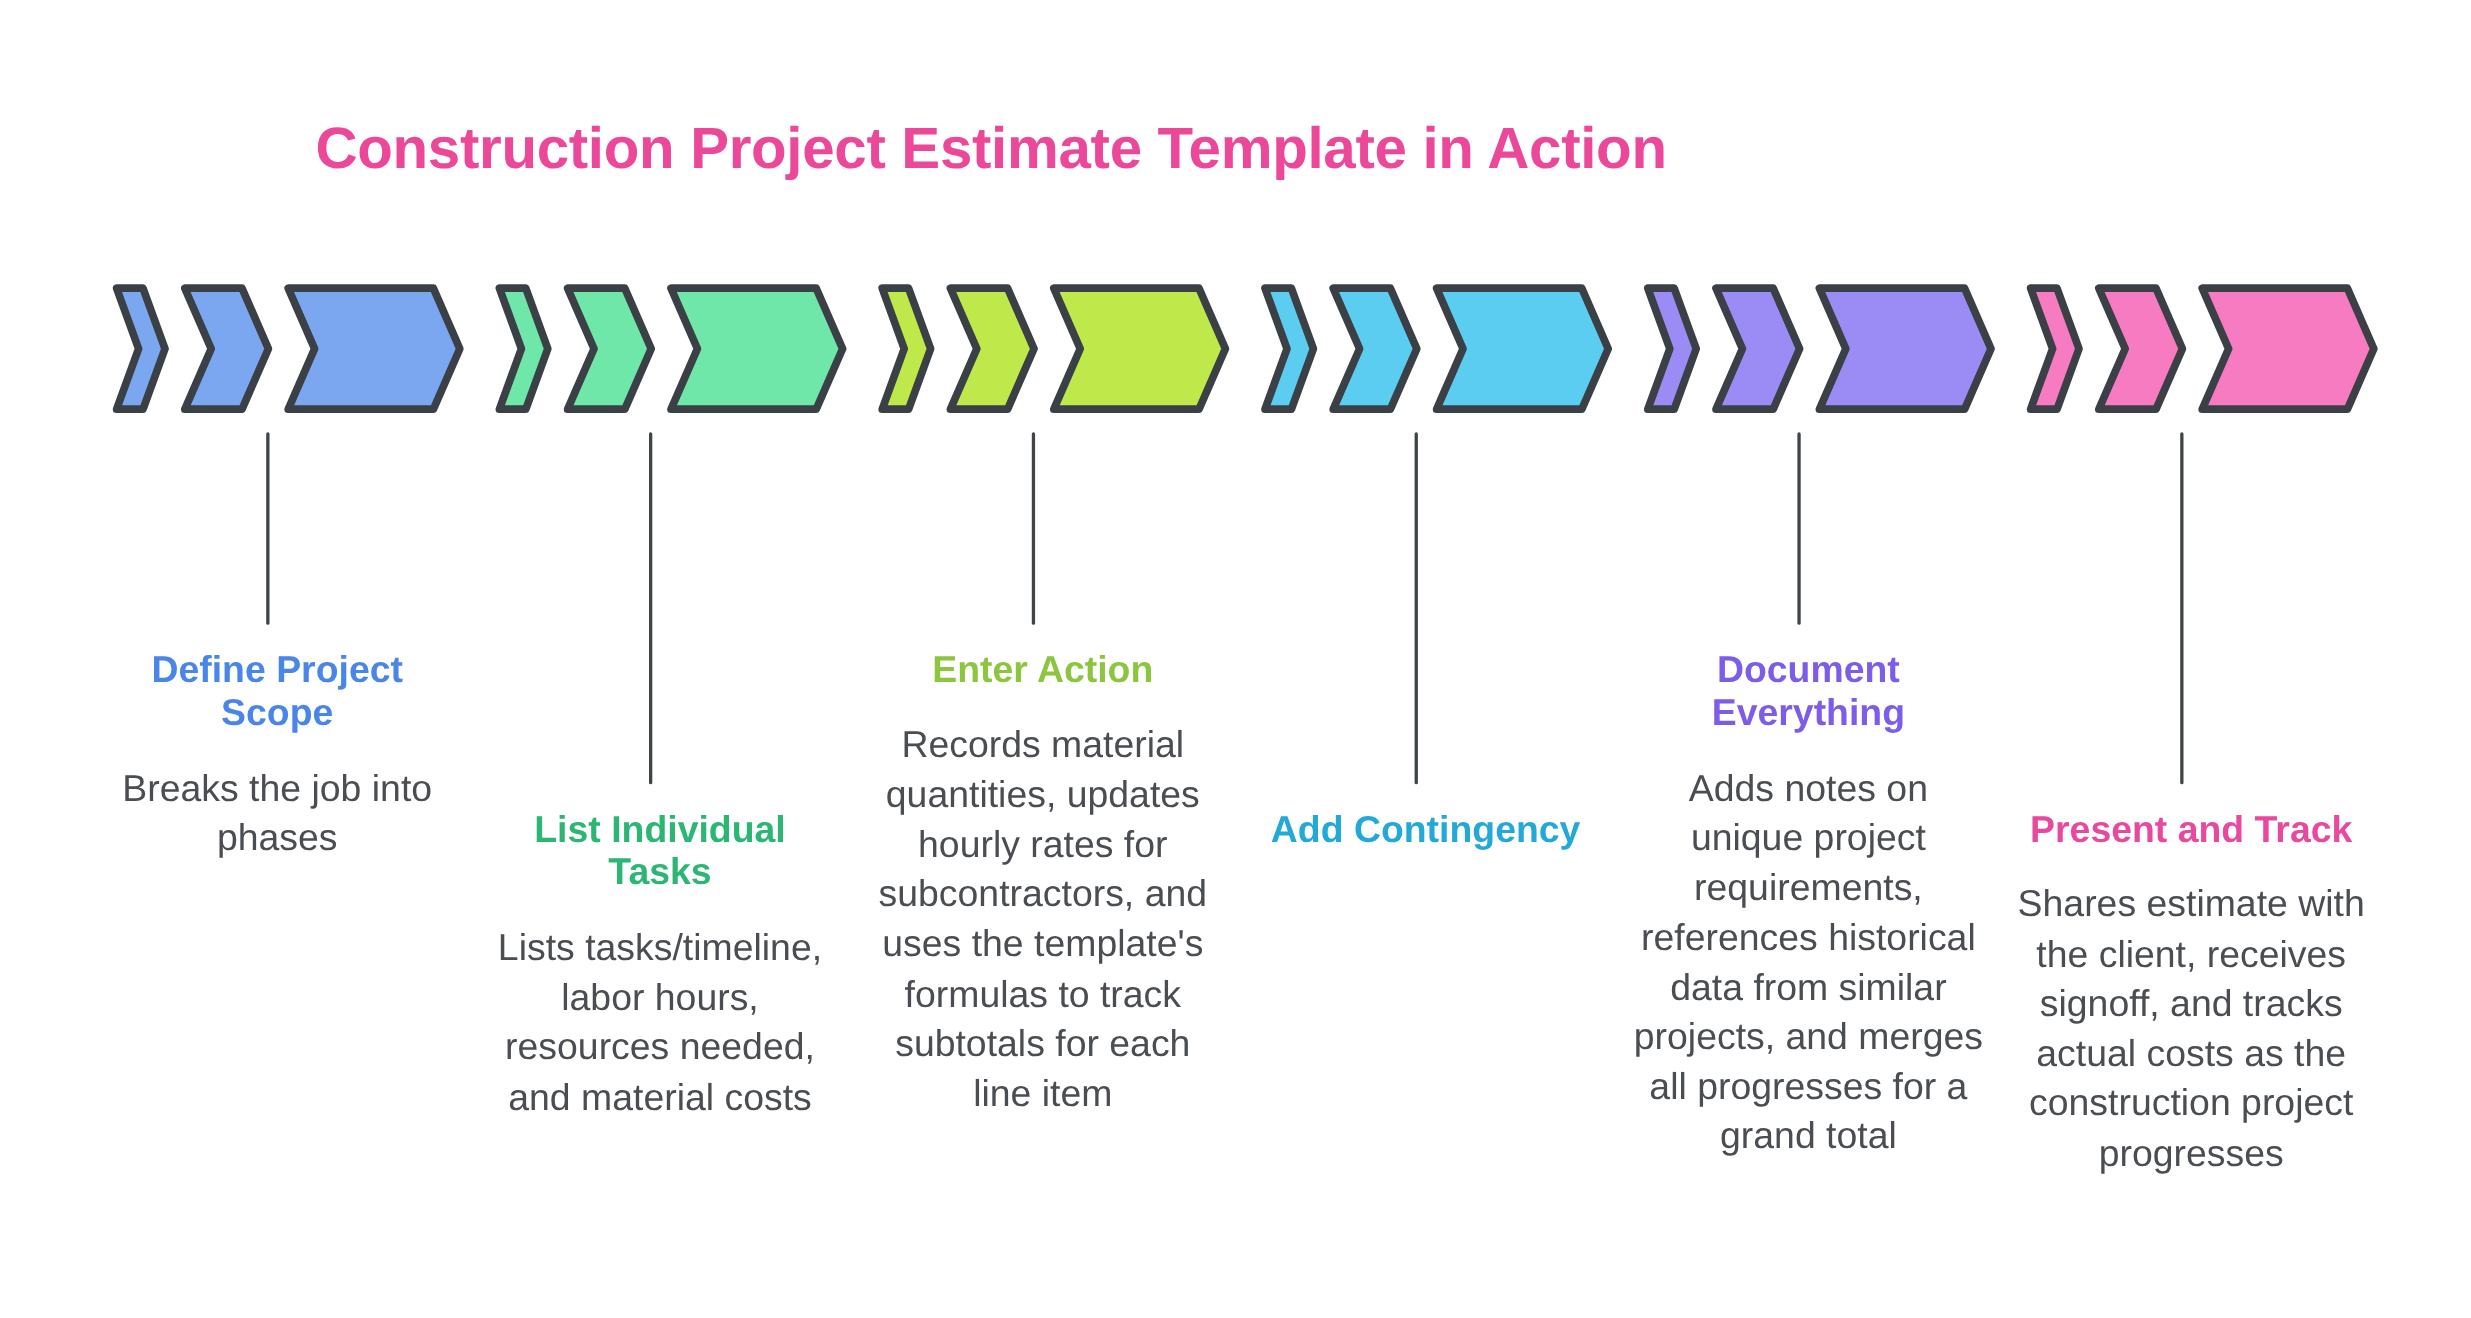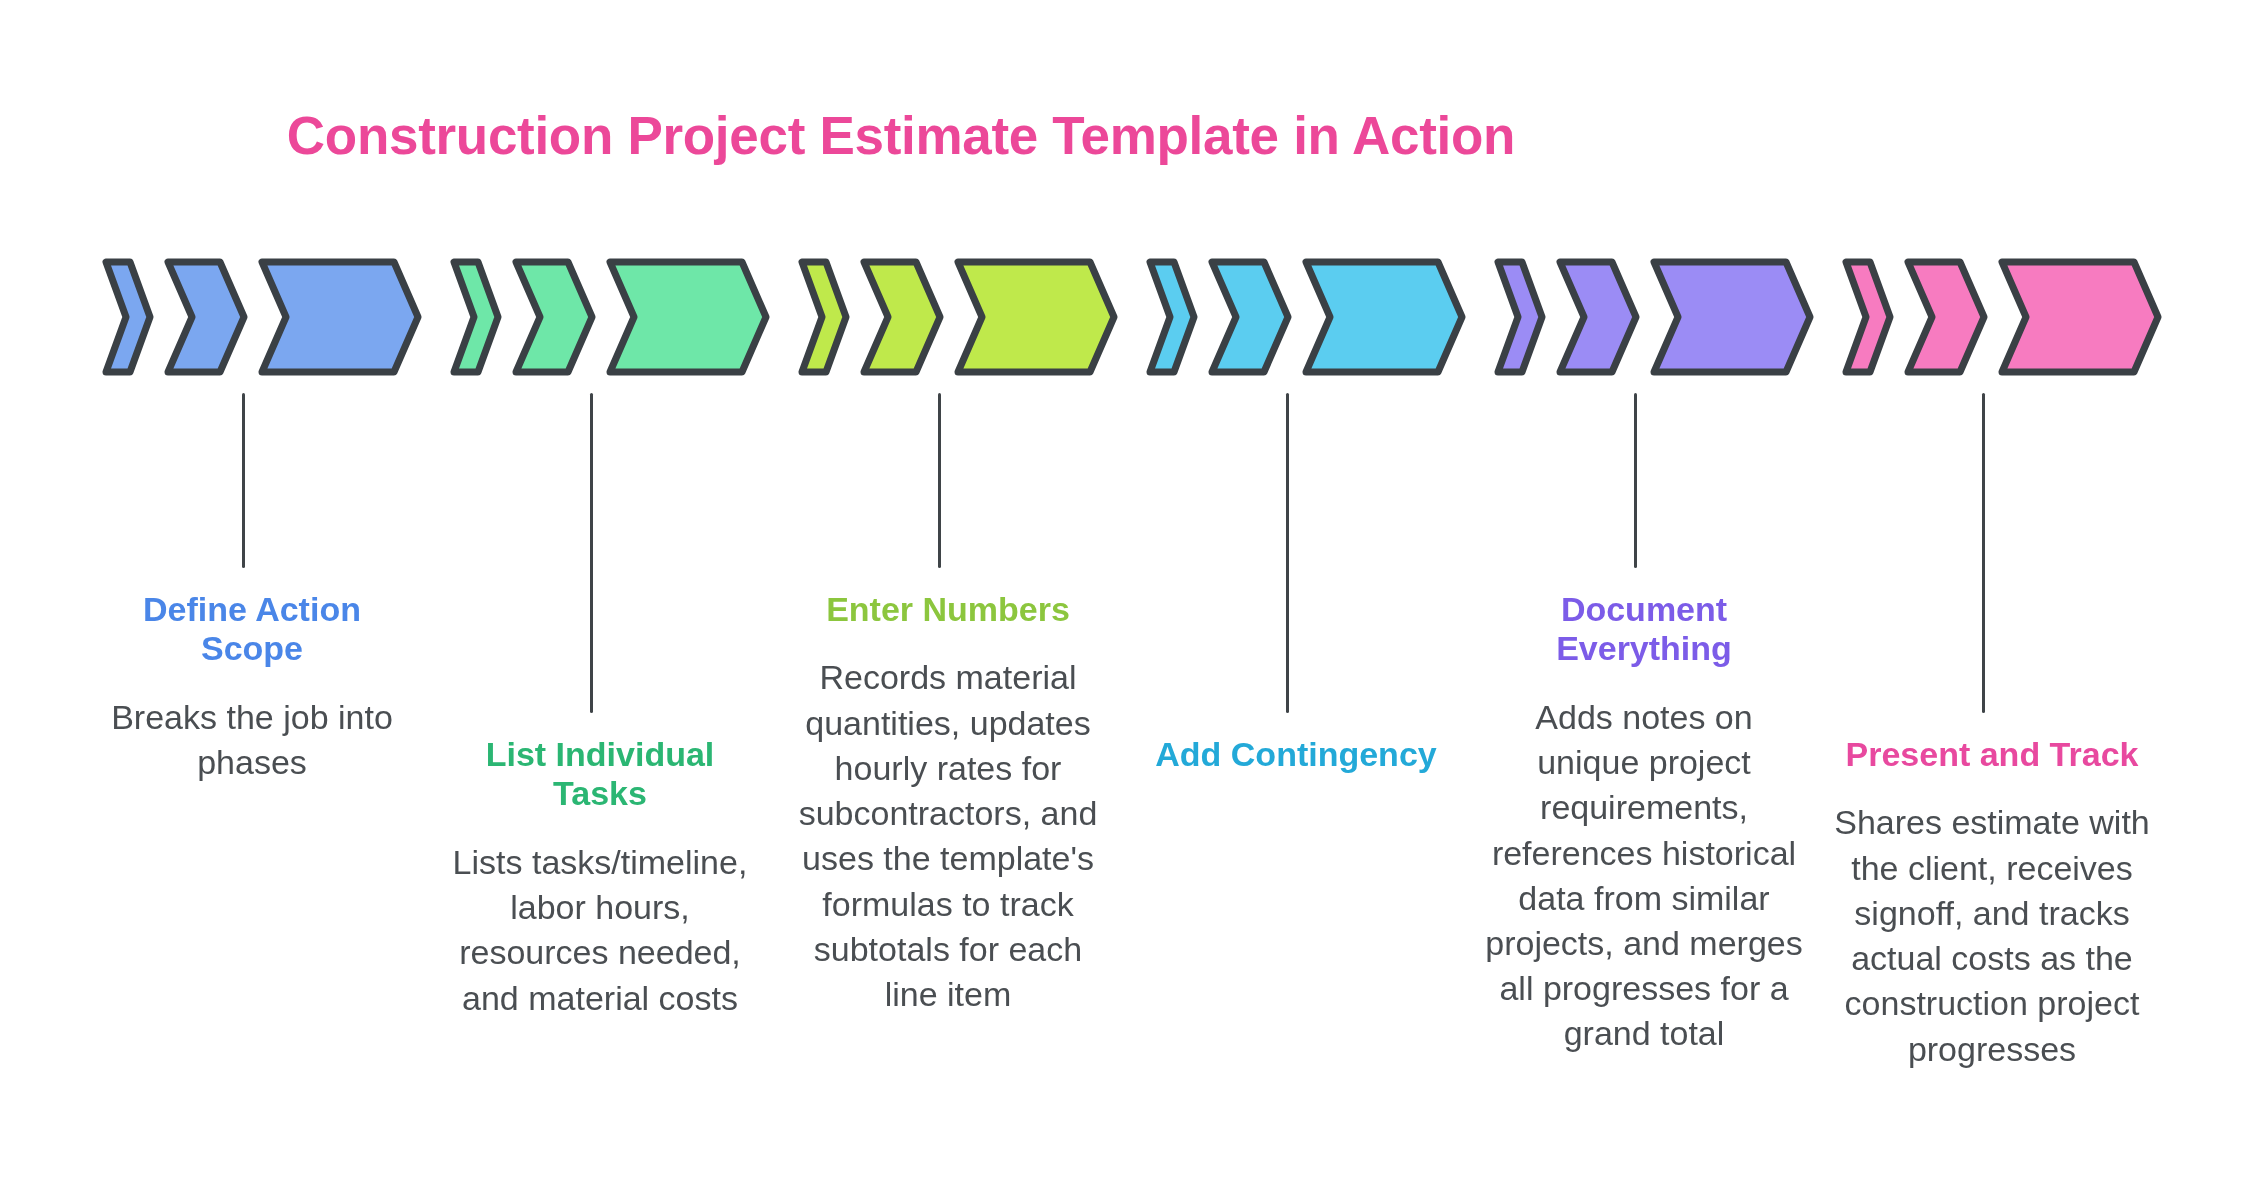--- a/index.html
+++ b/index.html
@@ -124,21 +124,21 @@
       <div class="chev chev-3">
         <svg viewBox="0 0 164 118" preserveAspectRatio="none">
           <path class="chev-path" d="M 4 4 L 136 4 L 160 59 L 136 114 L 4 114 L 28 59 Z" stroke-width="7" stroke-linejoin="round" fill="#7BA7F0" stroke="#3a4045"></path>
         </svg>
       </div>
     </div>
 
     <div class="connector" style="top: 393px; height: 175px; background: rgb(63, 68, 72);"></div>
 
     <div class="textblock" style="top: 590px;">
-      <div class="step-title" style="color: rgb(74, 134, 232);">Define Action Scope</div>
+      <div class="step-title" style="color: rgb(74, 134, 232);">Define Project Scope</div>
       <div class="step-desc" style="color: rgb(74, 78, 82);">Breaks the job into phases</div>
     </div>
 
   </div>
 
   <div class="step" style="left: 420px;">
 
     <div class="chevrons">
       <div class="chev chev-1">
         <svg viewBox="0 0 52 118" preserveAspectRatio="none">
@@ -182,21 +182,21 @@
       <div class="chev chev-3">
         <svg viewBox="0 0 164 118" preserveAspectRatio="none">
           <path class="chev-path" d="M 4 4 L 136 4 L 160 59 L 136 114 L 4 114 L 28 59 Z" stroke-width="7" stroke-linejoin="round" fill="#BFE94B" stroke="#3a4045"></path>
         </svg>
       </div>
     </div>
 
     <div class="connector" style="top: 393px; height: 175px; background: rgb(63, 68, 72);"></div>
 
     <div class="textblock" style="top: 590px;">
-      <div class="step-title" style="color: rgb(140, 198, 62);">Enter Numbers</div>
+      <div class="step-title" style="color: rgb(140, 198, 62);">Enter Action</div>
       <div class="step-desc" style="color: rgb(74, 78, 82);">Records material quantities, updates hourly rates for subcontractors, and uses the template's formulas to track subtotals for each line item</div>
     </div>
 
   </div>
 
   <div class="step" style="left: 1116px;">
 
     <div class="chevrons">
       <div class="chev chev-1">
         <svg viewBox="0 0 52 118" preserveAspectRatio="none">

